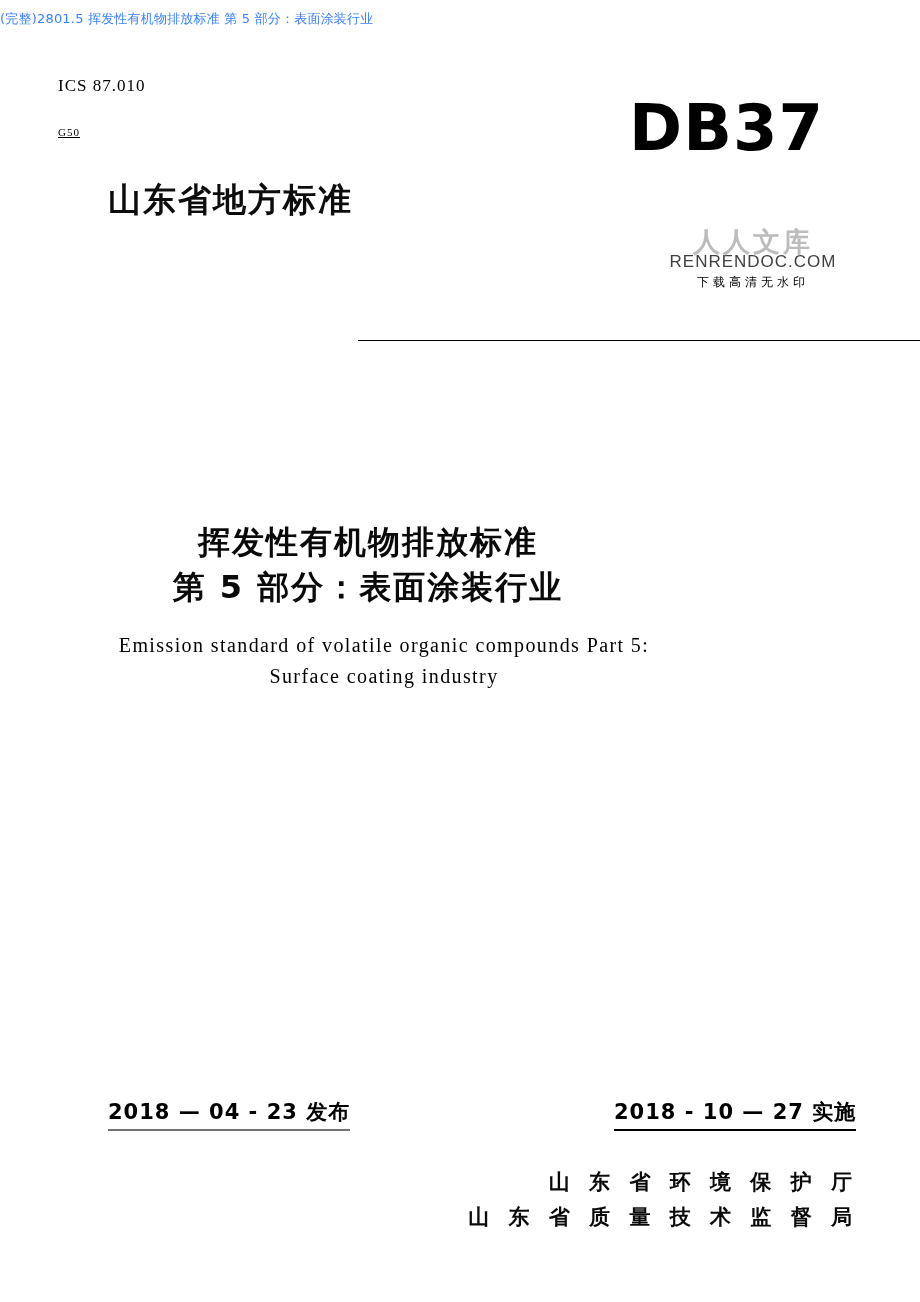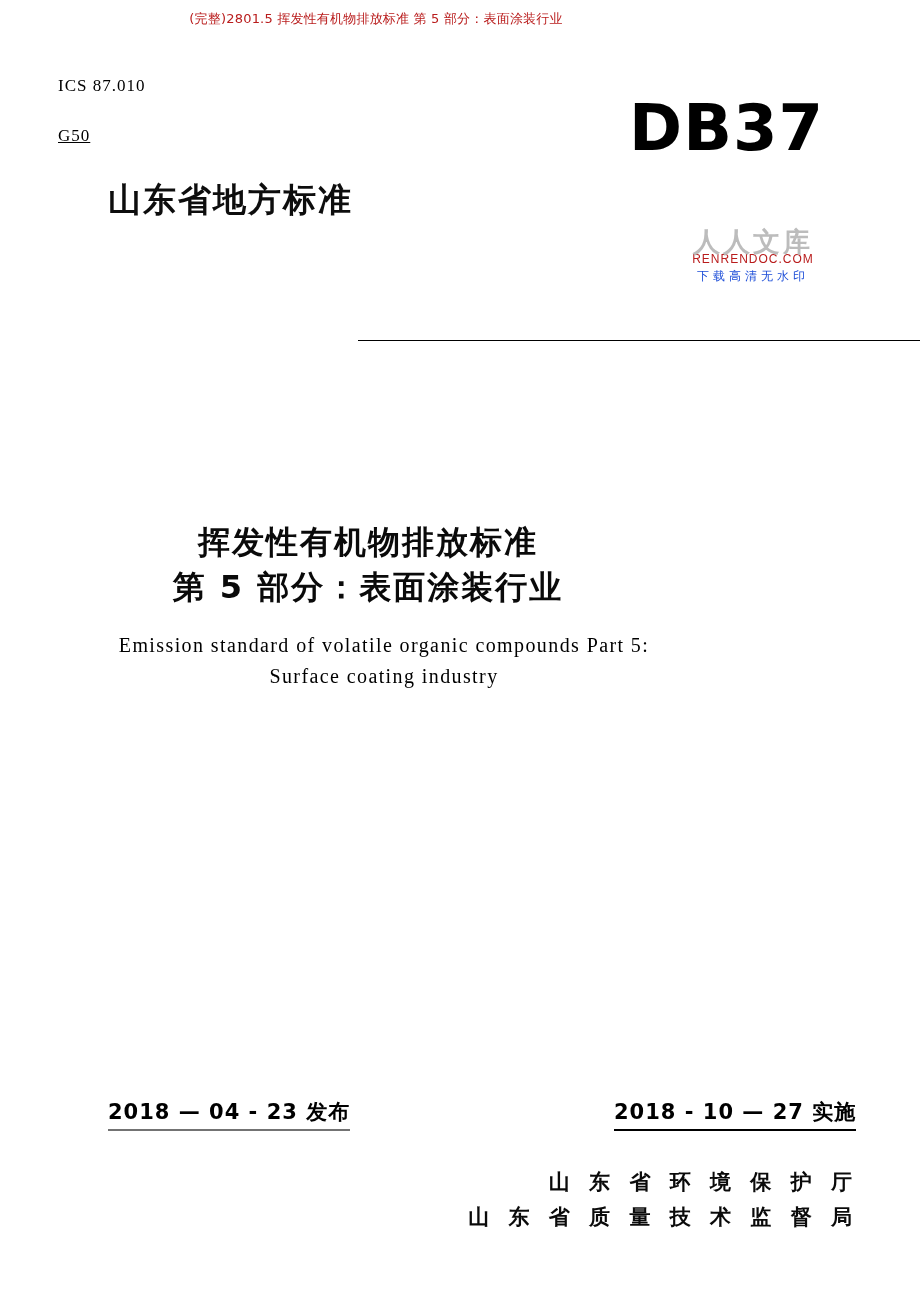--- a/index.html
+++ b/index.html
@@ -22,42 +22,42 @@
     height: 1302px;
     background: #fff;
   }
 
   
   .top-caption {
     position: absolute;
     top: 10px;
     left: 0;
     width: 752px;
-    text-align: center;
+    text-align: left;
     font-family: "DejaVu Sans", sans-serif;
     font-size: 13px;
-    color: #b91c1c;
+    color: #3b82f6;
     letter-spacing: 0.2px;
   }
 
   
   .ics {
     position: absolute;
     top: 76px;
     left: 58px;
     font-family: "Liberation Serif", serif;
     font-size: 17px;
     letter-spacing: 1px;
   }
   .gcode {
     position: absolute;
     top: 126px;
     left: 58px;
     font-family: "Liberation Serif", serif;
-    font-size: 17px;
+    font-size: 11px;
     letter-spacing: 1px;
     text-decoration: underline;
   }
 
   .db37 {
     position: absolute;
     top: 96px;
     right: 96px;
     font-family: "DejaVu Sans", sans-serif;
     font-weight: bold;
@@ -100,29 +100,29 @@
     font-family: "DejaVu Sans", sans-serif;
     font-weight: bold;
     font-size: 27px;
     color: #b9b9b9;
     letter-spacing: 3px;
     line-height: 1.05;
     opacity: 0.95;
   }
   .watermark .wm-url {
     font-family: "Liberation Sans", sans-serif;
+    font-size: 17px;
+    color: #404040;
+    letter-spacing: 1px;
+    margin-top: -4px;
+  }
+  .watermark .wm-sub {
+    font-family: "DejaVu Sans", sans-serif;
     font-size: 12px;
-    color: #b91c1c;
-    letter-spacing: 1px;
-    margin-top: -4px;
-  }
-  .watermark .wm-sub {
-    font-family: "DejaVu Sans", sans-serif;
-    font-size: 12px;
-    color: #1d4ed8;
+    color: #000000;
     letter-spacing: 4px;
     margin-top: 2px;
   }
 
   .hrule {
     position: absolute;
     top: 340px;
     left: 358px;
     width: 562px;
     height: 1px;

